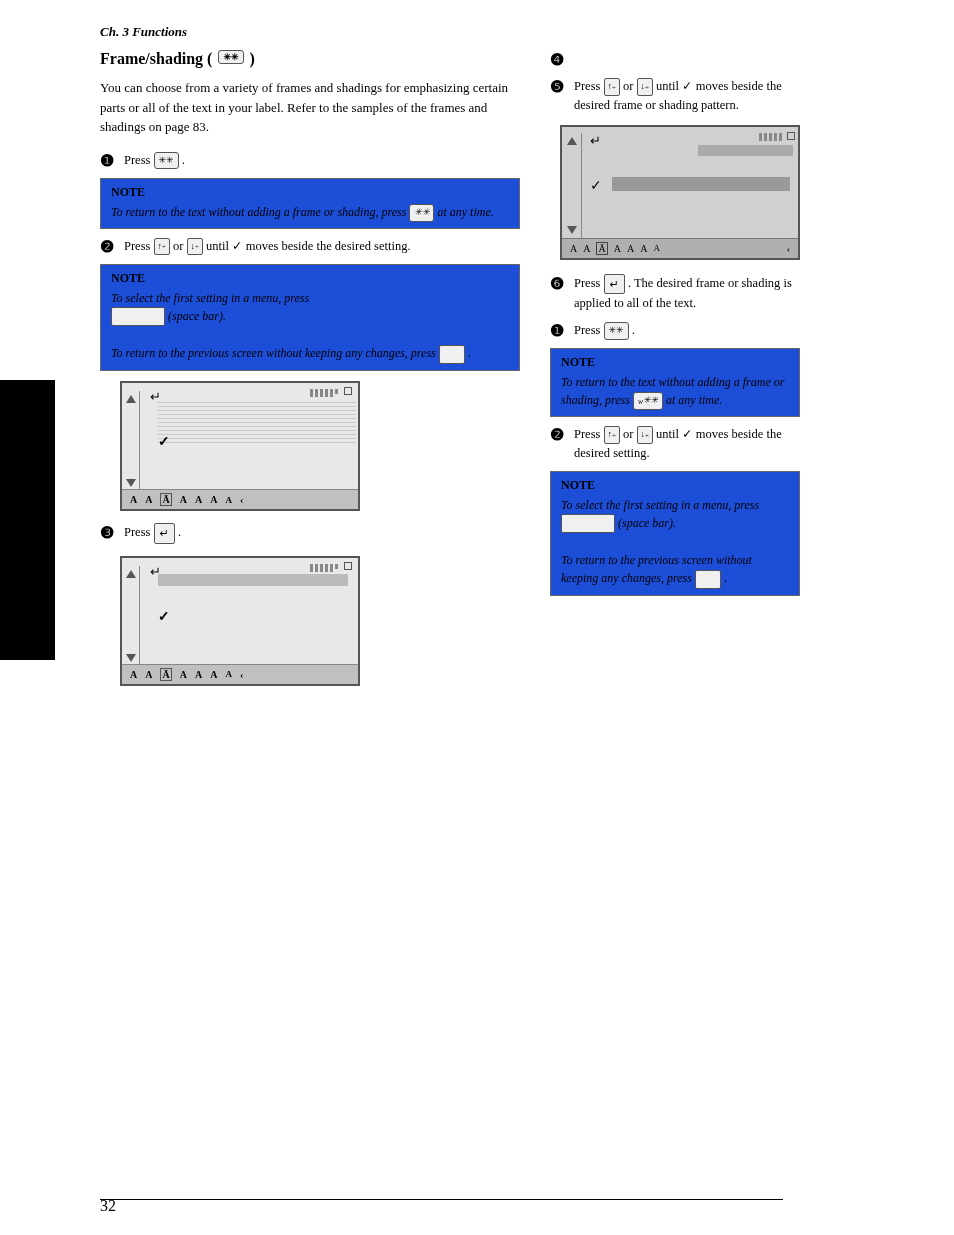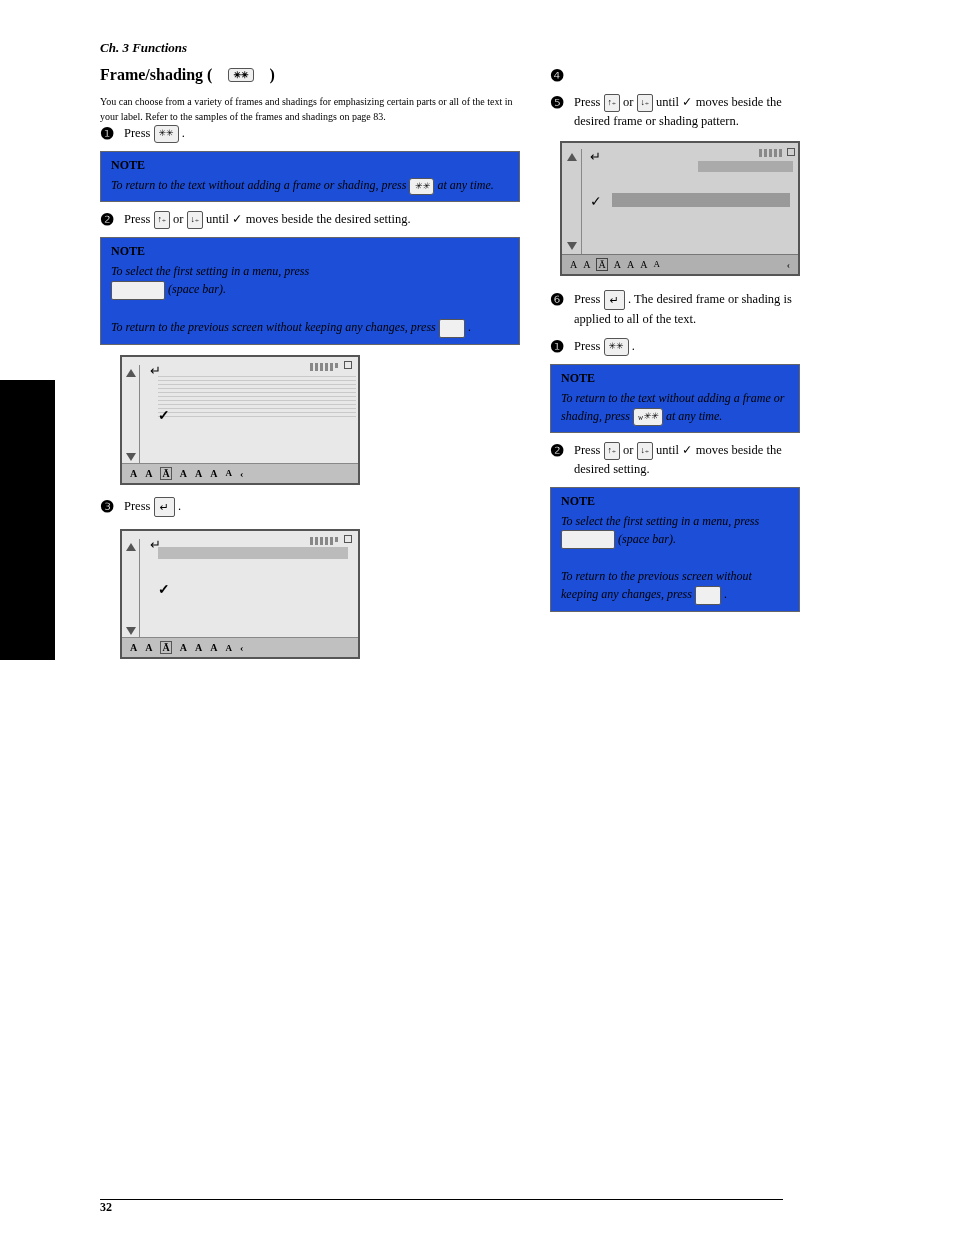--- a/index.html
+++ b/index.html
@@ -7,21 +7,21 @@
       font-family: 'Times New Roman', Times, serif;
       font-size: 13px;
       background: #fff;
       color: #000;
       width: 954px;
       min-height: 1235px;
     }
     .page {
       width: 833px;
       min-height: 1235px;
-      padding: 40px 50px 40px 100px;
+      padding: 24px 50px 40px 100px;
       position: relative;
     }
     .black-tab {
       position: absolute;
       left: 0;
       top: 380px;
       width: 55px;
       height: 280px;
       background: #000;
     }
@@ -29,26 +29,27 @@
       font-style: italic;
       font-weight: bold;
       font-size: 13px;
       margin-bottom: 10px;
     }
     .section-title {
       font-size: 16px;
       font-weight: bold;
       margin-bottom: 10px;
       display: flex;
-      align-items: center;
-      gap: 16px;
+      align-items: flex-start;
+      gap: 6px;
     }
     .intro-text {
-      font-size: 10px;
+      font-size: 13px;
       line-height: 1.5;
+      margin-bottom: 14px;
     }
     .subsection-title {
       font-weight: bold;
       font-size: 13px;
       margin-bottom: 10px;
     }
     .two-col {
       display: flex;
       gap: 30px;
     }
@@ -198,22 +199,21 @@
         transparent 3px,
         #aaa 3px,
         #aaa 4px
       );
       opacity: 0.5;
     }
     .page-num {
       position: absolute;
       bottom: 20px;
       left: 100px;
-      font-size: 12px;
-      font-weight: bold;
+      font-size: 16px;
     }
     .hr-line {
       position: absolute;
       bottom: 35px;
       left: 100px;
       right: 50px;
       border-top: 1px solid #000;
     }
     .space-bar-key {
       display: inline-block;

